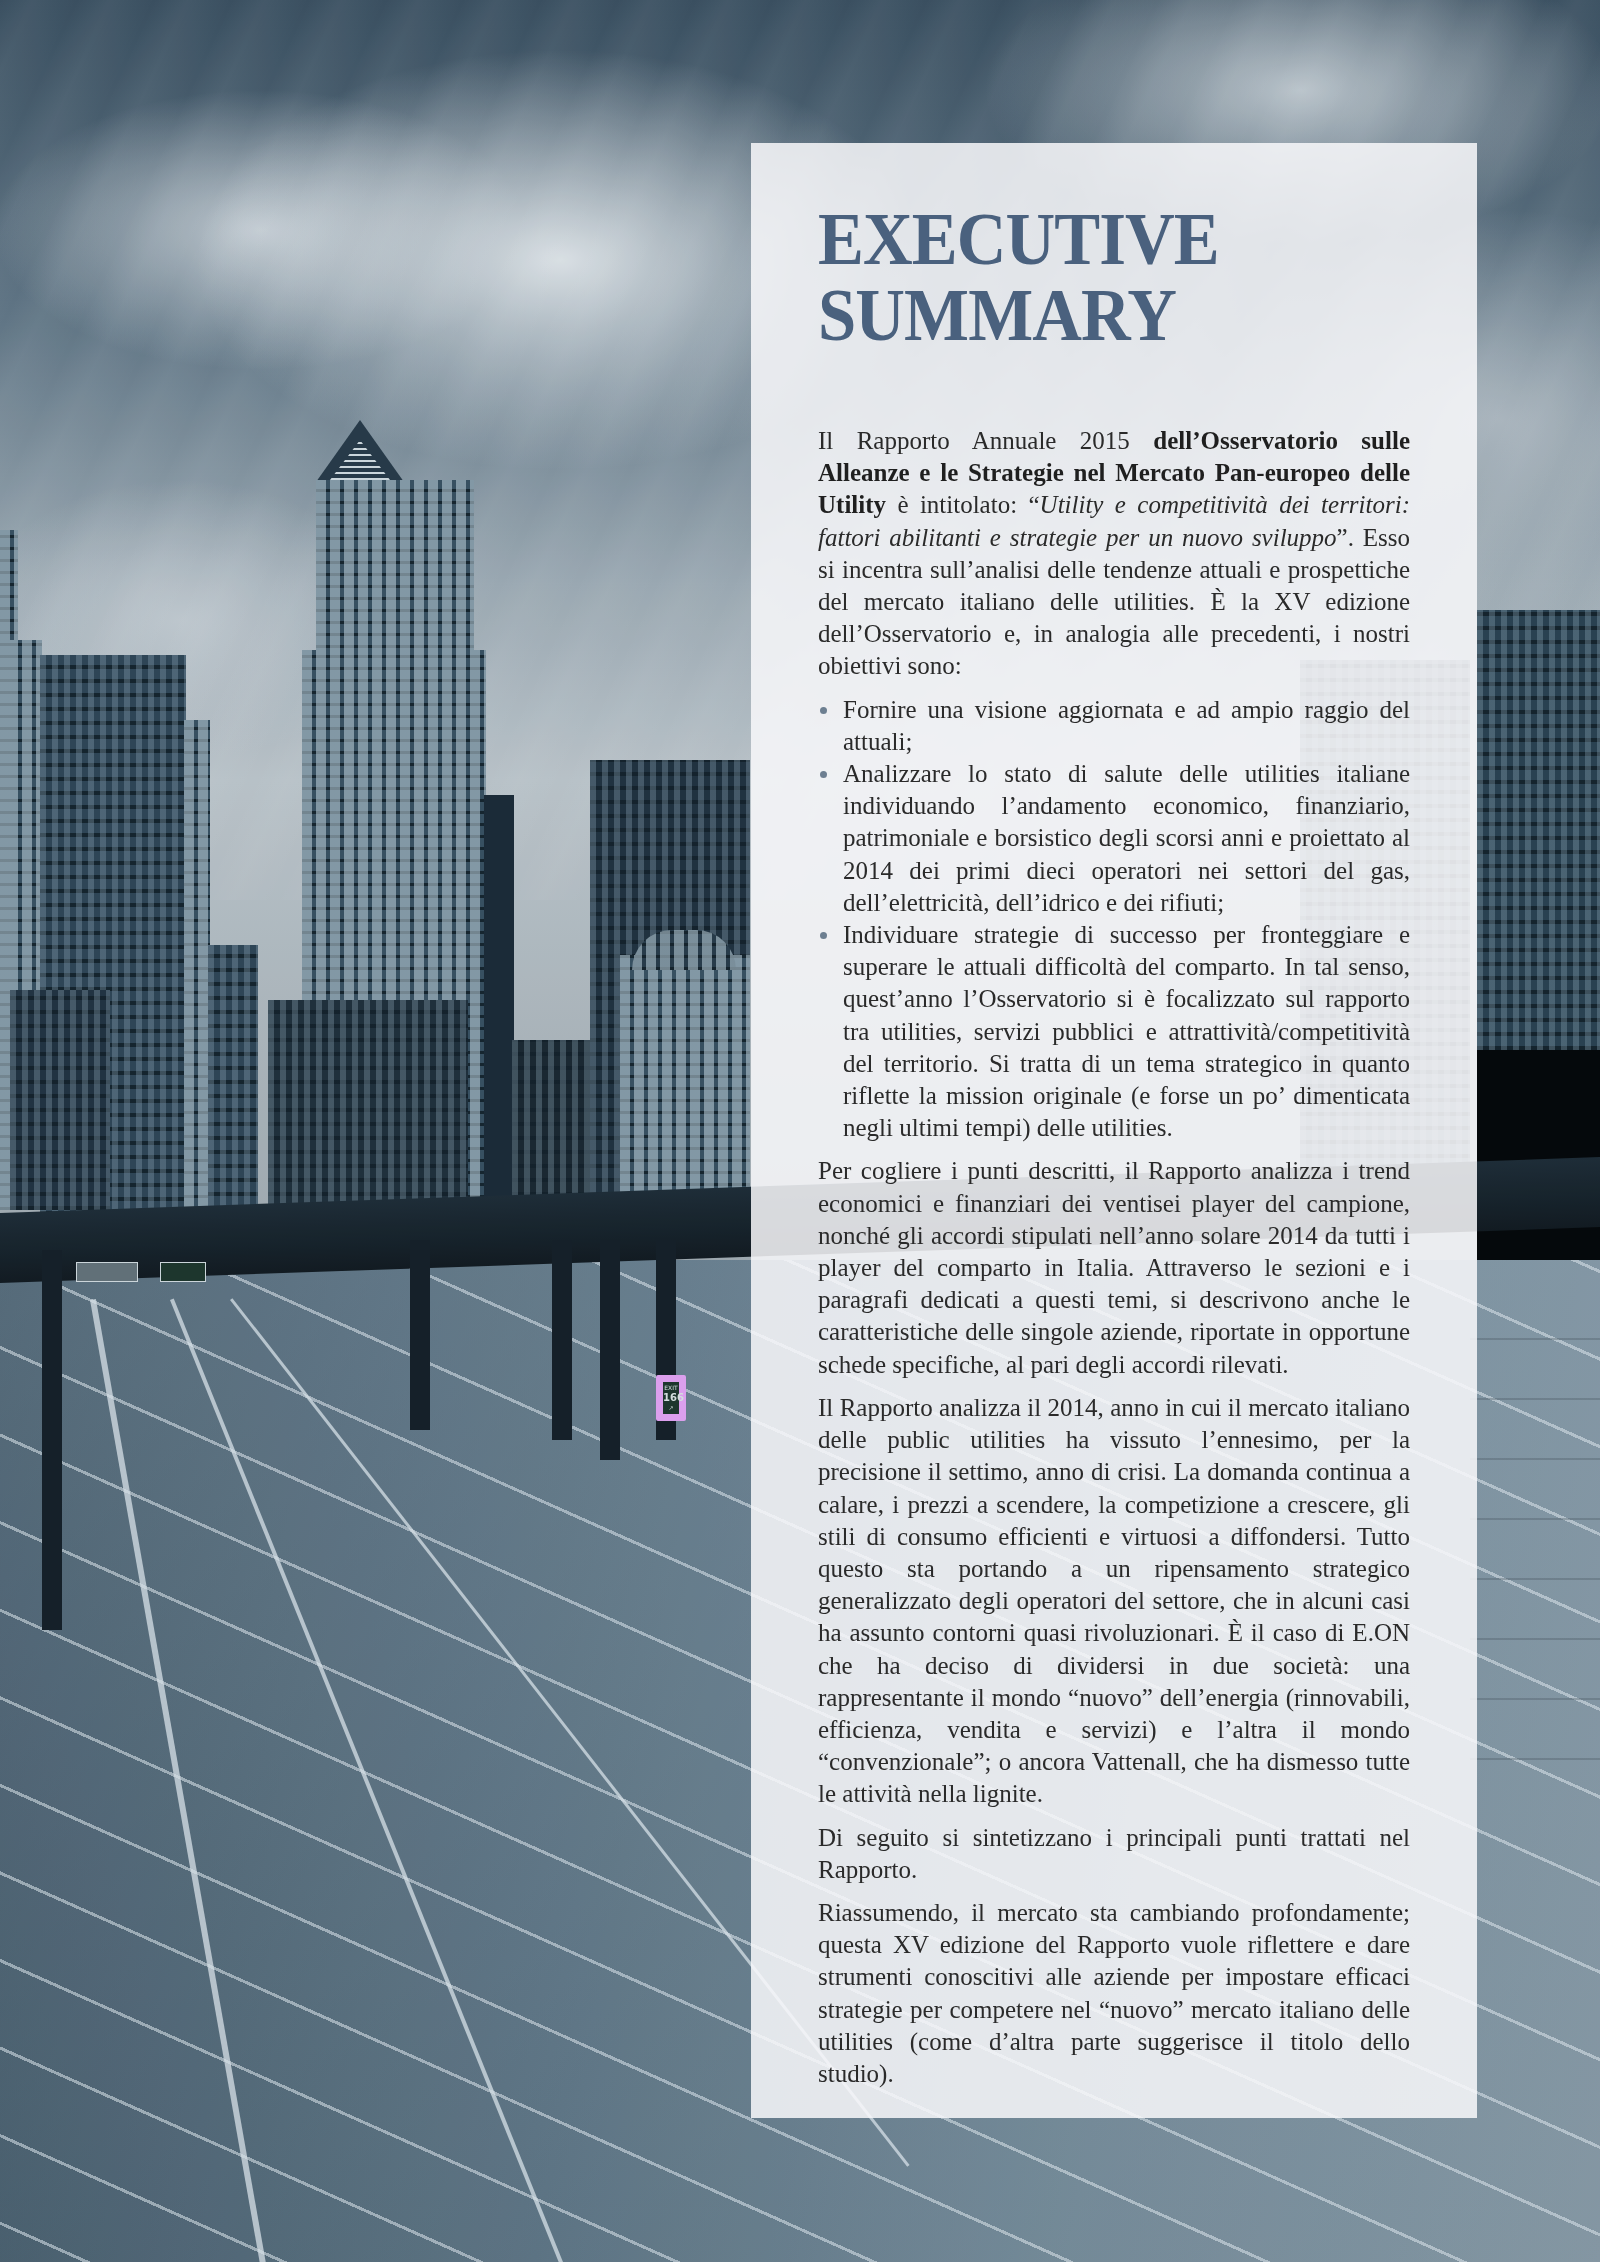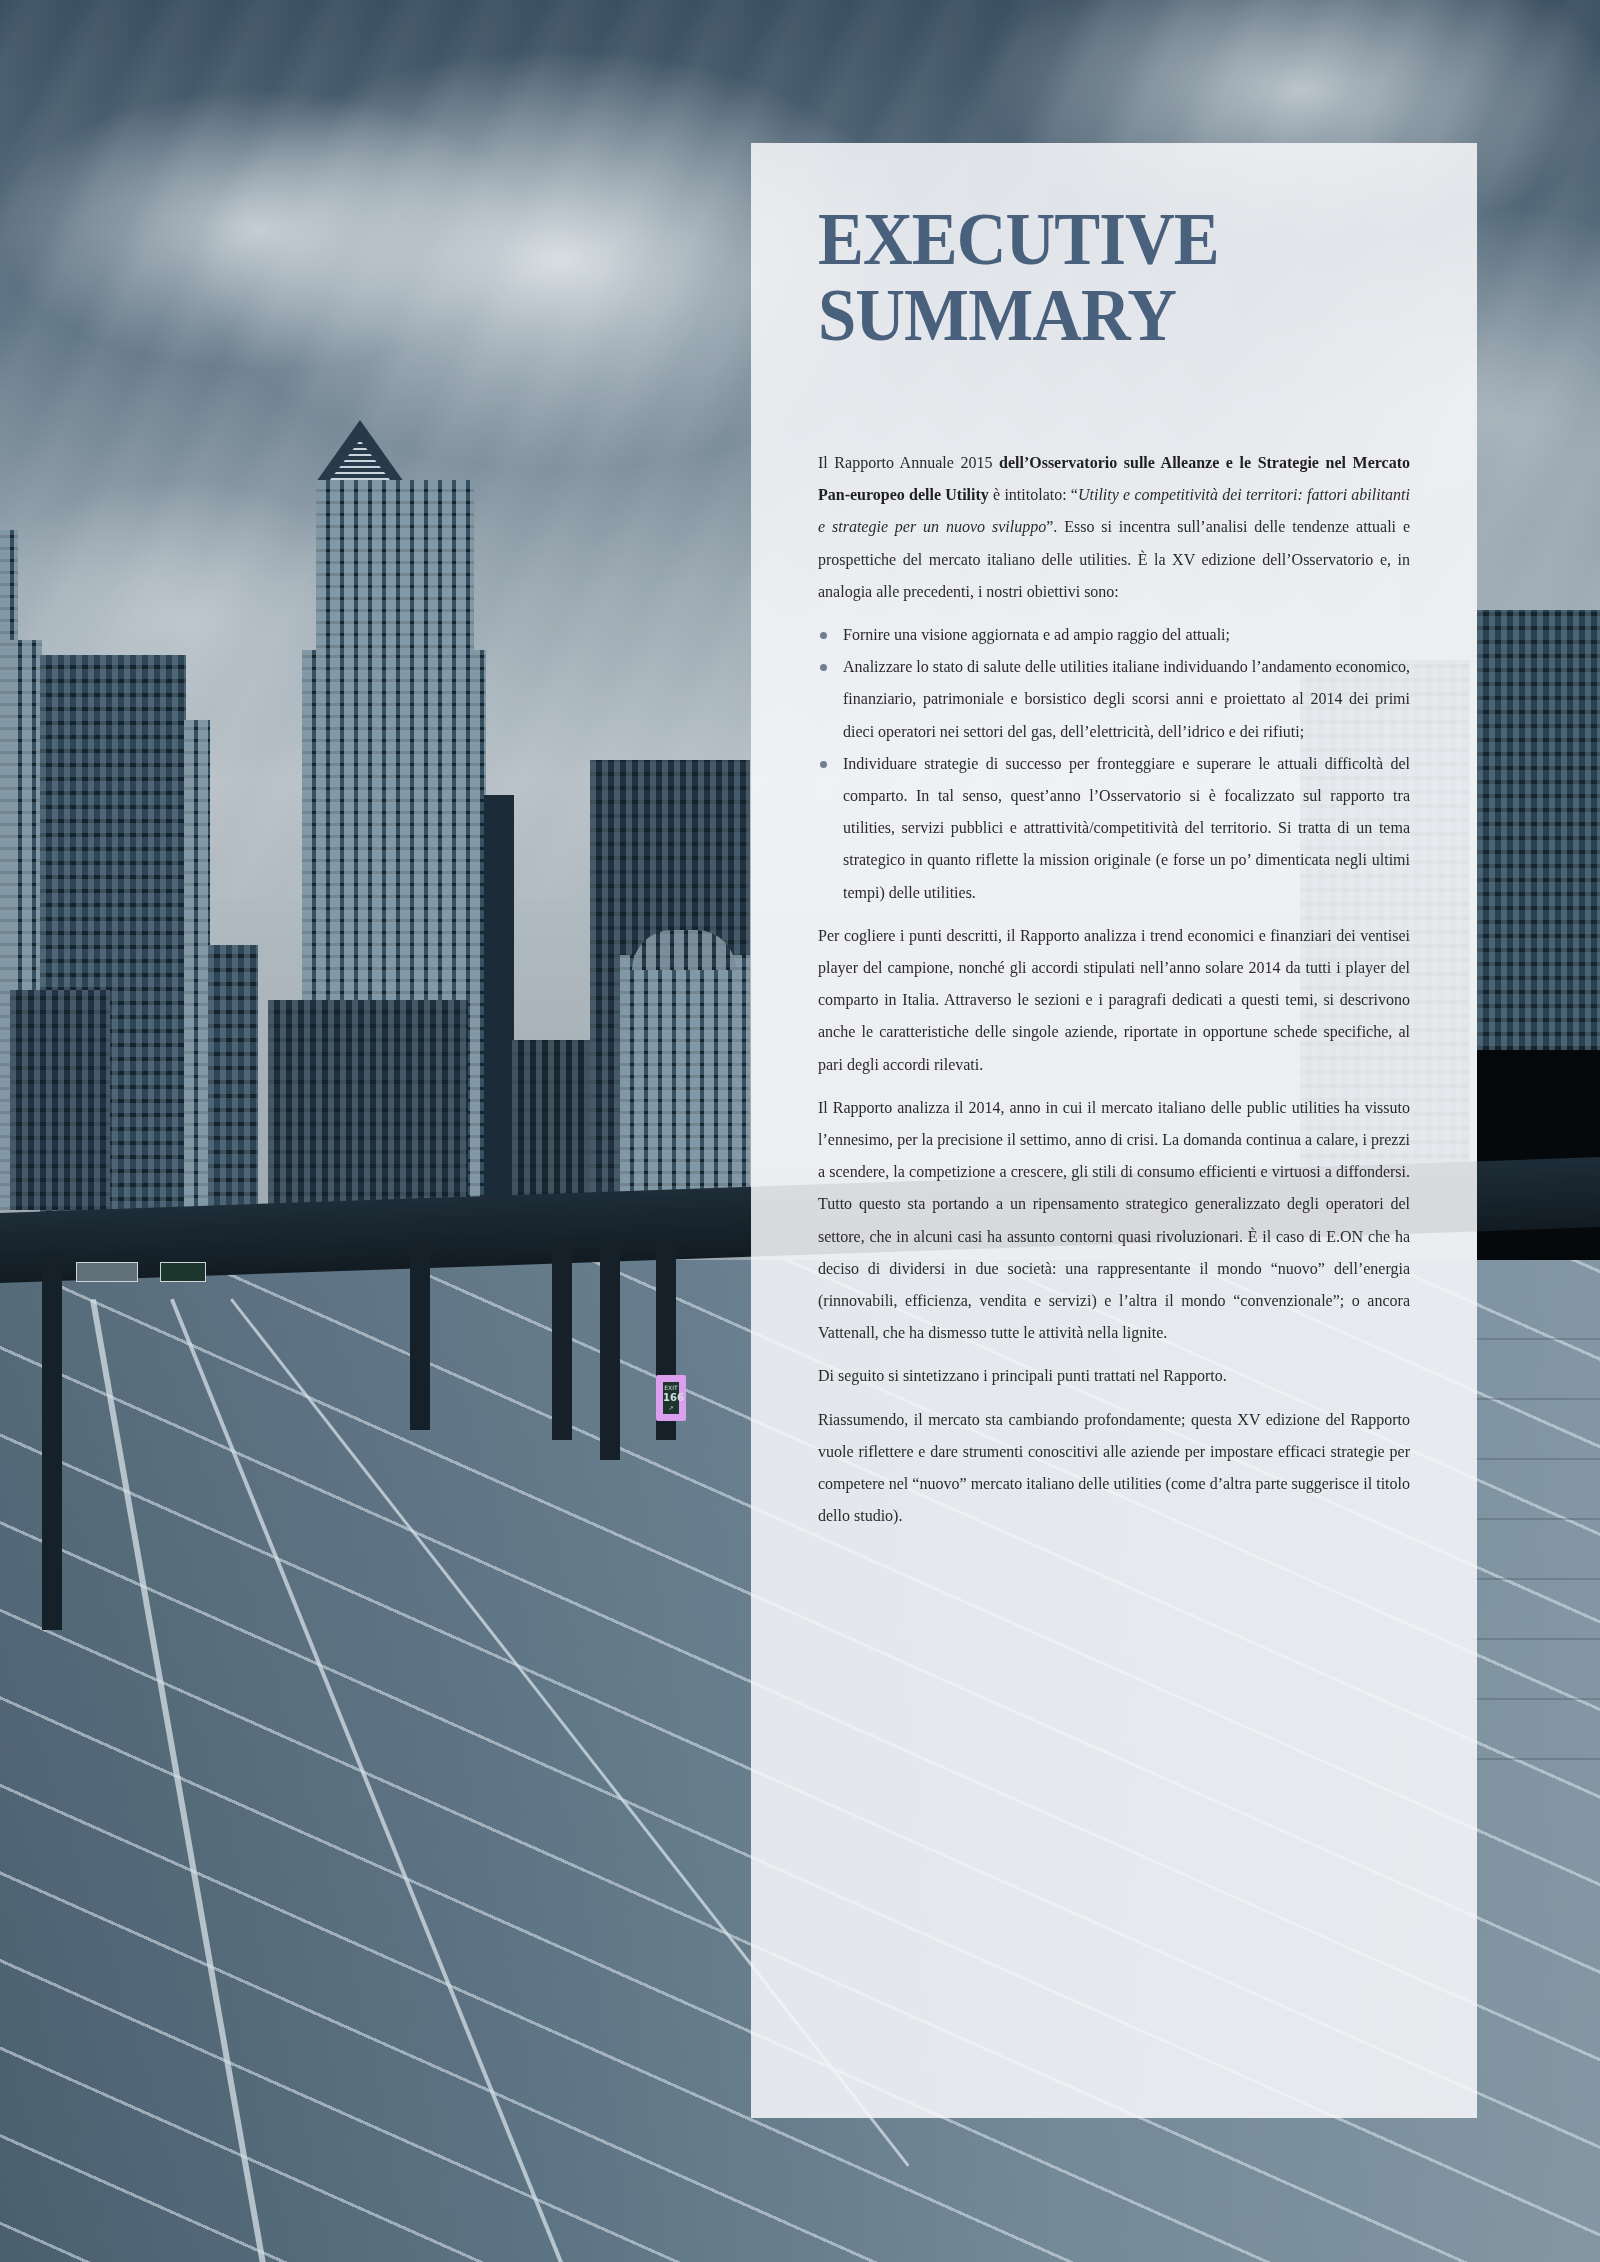--- a/index.html
+++ b/index.html
@@ -98,23 +98,23 @@
   }
   .title {
     margin: 0; color: #4a617e;
     font-family: "Liberation Serif", "DejaVu Serif", serif;
     font-weight: bold; font-size: 74px; line-height: 76px;
     letter-spacing: -1px;
     transform: scaleX(0.93); transform-origin: left;
   }
   .title span { display: block; }
   .body {
-    margin-top: 94px;
+    margin-top: 72px;
     color: #2a2a2a;
-    font-size: 16px; line-height: 32.2px;
+    font-size: 25px; line-height: 32.2px;
     text-align: justify;
     hyphens: manual;
   }
   .body p { margin: 0 0 11px 0; }
   .body b { font-weight: bold; color: #1f1f1f; }
   .body i { font-style: italic; }
   .bullets { list-style: none; margin: 0 0 11px 0; padding: 0; }
   .bullets li { position: relative; padding-left: 25px; }
   .bullets li .dot {
     position: absolute; left: 2px; top: 13px; width: 7px; height: 7px;

